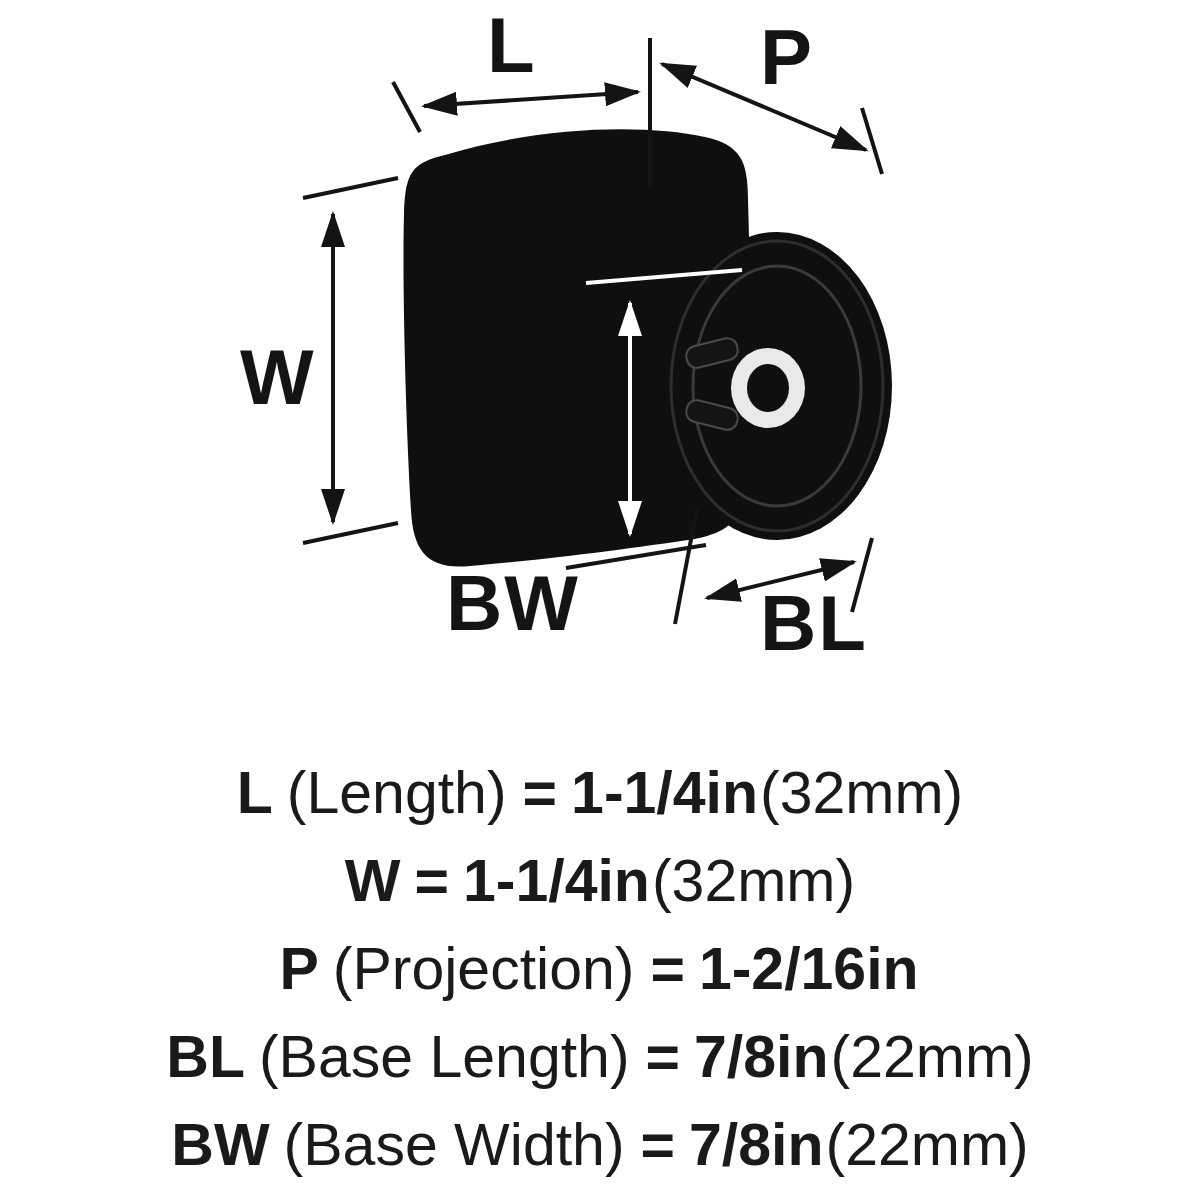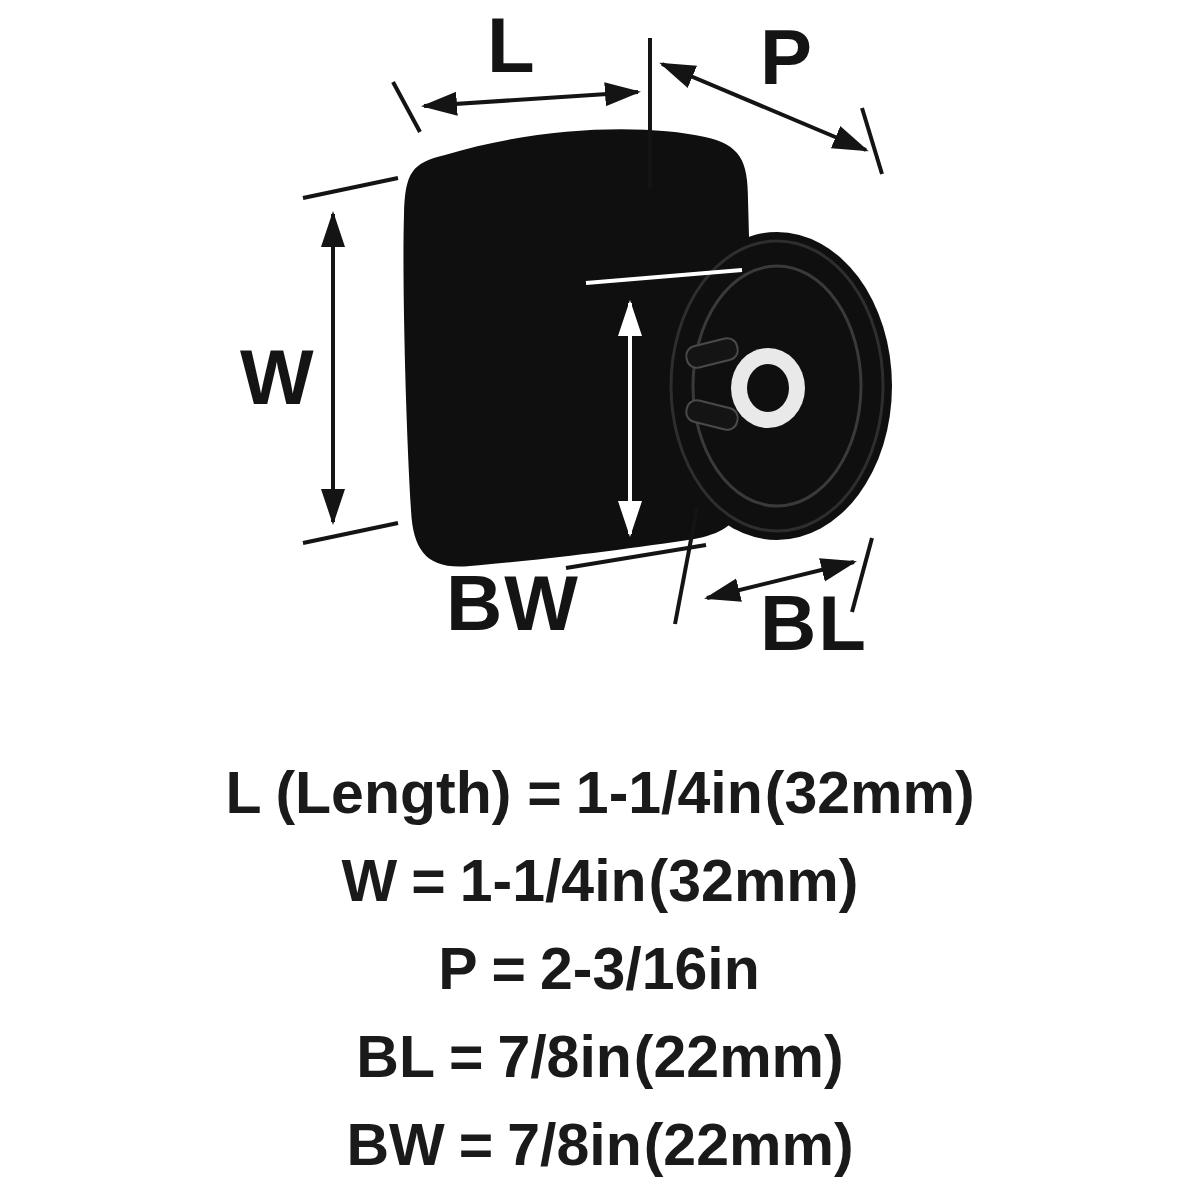--- a/index.html
+++ b/index.html
@@ -15,21 +15,21 @@
   }
   .legend{
     position:absolute;left:0;top:752px;width:1200px;
     display:flex;flex-direction:column;align-items:center;gap:6px;
   }
   .legend-line{
     display:flex;align-items:baseline;white-space:nowrap;
     font-size:59px;color:#1a1a1a;line-height:82px;
   }
   .legend-line .b{font-weight:bold;}
-  .legend-line .r{font-weight:bold;}
+  .legend-line .r{font-weight:normal;}
   .legend-line .sym{margin-right:14px;}
   .legend-line .name{margin-right:16px;}
   .legend-line .eq{margin-right:14px;}
   .legend-line .val{margin-right:2px;}
 </style>
 </head>
 <body>
 
 <div class="canvas">
 
@@ -109,32 +109,35 @@
 
     <div class="legend-line">
       <span class="b sym">W</span>
       <span class="b eq">=</span>
       <span class="b val">1-1/4in</span>
       <span class="r met">(32mm)</span>
     </div>
 
     <div class="legend-line">
       <span class="b sym">P</span>
+      <span class="r name">(Projection)</span>
       <span class="b eq">=</span>
-      <span class="b val">2-3/16in</span>
+      <span class="b val">1-2/16in</span>
     </div>
 
     <div class="legend-line">
       <span class="b sym">BL</span>
+      <span class="r name">(Base Length)</span>
       <span class="b eq">=</span>
       <span class="b val">7/8in</span>
       <span class="r met">(22mm)</span>
     </div>
 
     <div class="legend-line">
       <span class="b sym">BW</span>
+      <span class="r name">(Base Width)</span>
       <span class="b eq">=</span>
       <span class="b val">7/8in</span>
       <span class="r met">(22mm)</span>
     </div>
 
   </div>
 </div>
 
 </body></html>

